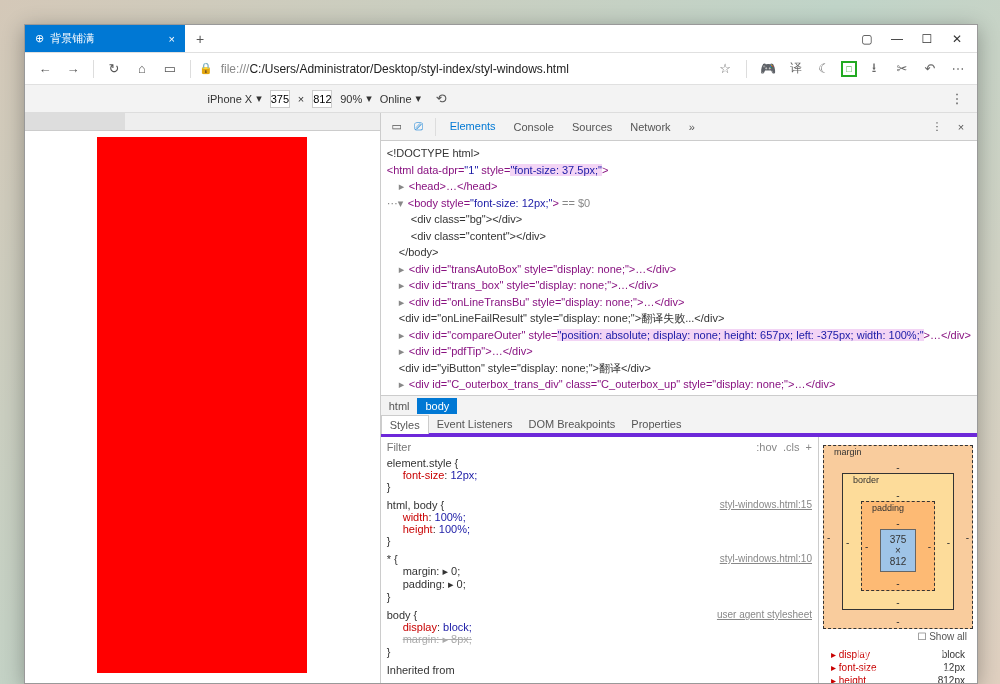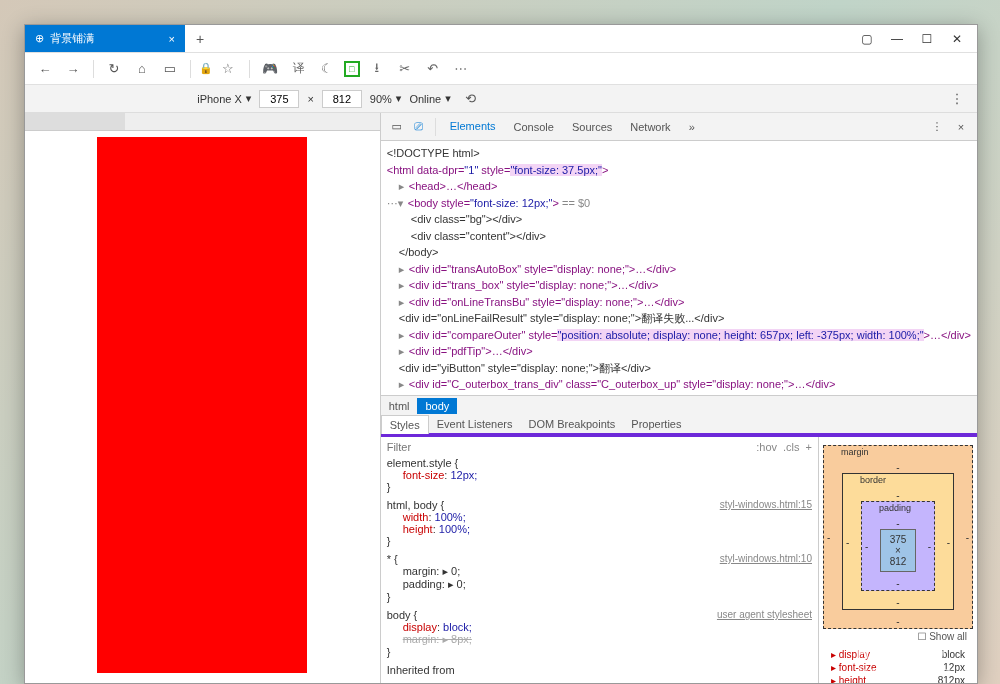--- a/index.html
+++ b/index.html
@@ -27,21 +27,21 @@
 .url .gray { color: #888; }
 .addr-right { display: flex; align-items: center; gap: 6px; }
 .addr-icon { width: 22px; height: 22px; display: flex; align-items: center; justify-content: center; color: #666; cursor: pointer; font-size: 13px; }
 .addr-icon.game { color: #ff8c00; }
 .addr-icon.green-box { border: 2px solid #22aa22; color: #22aa22; width: 16px; height: 16px; font-size: 9px; }
 .trans { font-size: 12px; color: #666; }
 
 
 .devicebar { height: 28px; background: #f3f3f3; display: flex; align-items: center; padding: 0 8px; gap: 8px; font-size: 11px; color: #333; border-bottom: 1px solid #ddd; }
 .device-select { display: flex; align-items: center; gap: 4px; cursor: pointer; }
-.dim-input { background: #fff; border: 1px solid #ccc; width: 40px; height: 18px; text-align: center; font-size: 11px; }
+.dim-input { background: #fff; border: 1px solid #ccc; width: 20px; height: 18px; text-align: center; font-size: 11px; }
 .devicebar-spacer { flex: 1; }
 
 
 .main { flex: 1; display: flex; overflow: hidden; }
 .viewport-area { width: 636px; background: #fff; display: flex; flex-direction: column; align-items: center; border-right: 1px solid #ccc; position: relative; }
 .ruler-h { height: 18px; width: 100%; background: linear-gradient(90deg, #ddd 0, #ddd 100px, #eee 100px, #eee 536px, #ddd 536px); border-bottom: 1px solid #ccc; }
 .device-frame { margin-top: 6px; width: 210px; height: 536px; background: #ff0000; }
 
 
 .devtools { flex: 1; display: flex; flex-direction: column; font-family: Consolas, monospace; font-size: 11px; color: #333; }
@@ -80,23 +80,23 @@
 .rule .selector { color: #333; }
 .rule .src { float: right; color: #888; text-decoration: underline; font-size: 10px; }
 .rule .prop { padding-left: 16px; }
 .rule .pn { color: #c80000; }
 .rule .pv { color: #1a1aa6; }
 .rule .strike { text-decoration: line-through; color: #aaa; }
 
 .box-model { width: 158px; padding: 8px 4px; font-size: 10px; }
 .bm-margin { background: #f9cc9d; border: 1px dashed #333; padding: 16px 18px 18px; position: relative; text-align: center; }
 .bm-border { background: #fddc9a; border: 1px solid #333; padding: 16px 18px 18px; position: relative; }
-.bm-padding { background: #c4b5fd; border: 1px dashed #333; padding: 16px 18px 18px; position: relative; }
+.bm-padding { background: #fdba74; border: 1px dashed #333; padding: 16px 18px 18px; position: relative; }
 .bm-content { background: #9fc4e7; border: 1px solid #666; padding: 4px 6px; font-size: 10px; }
-.bm-label { position: absolute; top: 1px; left: 17px; font-size: 9px; color: #333; }
+.bm-label { position: absolute; top: 1px; left: 10px; font-size: 9px; color: #333; }
 .bm-dash { color: #333; }
 .bm-side-l { position: absolute; left: 3px; top: 50%; transform: translateY(-50%); }
 .bm-side-r { position: absolute; right: 3px; top: 50%; transform: translateY(-50%); }
 .bm-side-b { position: absolute; bottom: 1px; left: 50%; transform: translateX(-50%); }
 
 .computed-list { font-size: 10px; padding: 4px; }
 .computed-row { display: flex; justify-content: space-between; padding: 1px 4px; }
 .computed-row .cn { color: #c80000; }
 .computed-row .cv { color: #333; }
 .showall { text-align: right; font-size: 10px; padding: 2px 6px; color: #555; }
@@ -129,20 +129,23 @@
 
   <div class="addrbar">
     <div class="nav-btn">←</div>
     <div class="nav-btn">→</div>
     <div class="addr-sep"></div>
     <div class="nav-btn">↻</div>
     <div class="nav-btn">⌂</div>
     <div class="nav-btn">▭</div>
     <div class="addr-sep"></div>
     <span class="lock">🔒</span>
+    <div class="url">
+      <span class="gray">file:///</span><span>C:/Users/Administrator/Desktop/styl-index/styl-windows.html</span>
+    </div>
     <div class="addr-right">
       <div class="addr-icon">☆</div>
       <div class="addr-sep"></div>
       <div class="addr-icon game">🎮</div>
       <div class="addr-icon trans">译</div>
       <div class="addr-icon">☾</div>
       <div class="addr-icon green-box">□</div>
       <div class="addr-icon">⭳</div>
       <div class="addr-icon">✂</div>
       <div class="addr-icon">↶</div>

